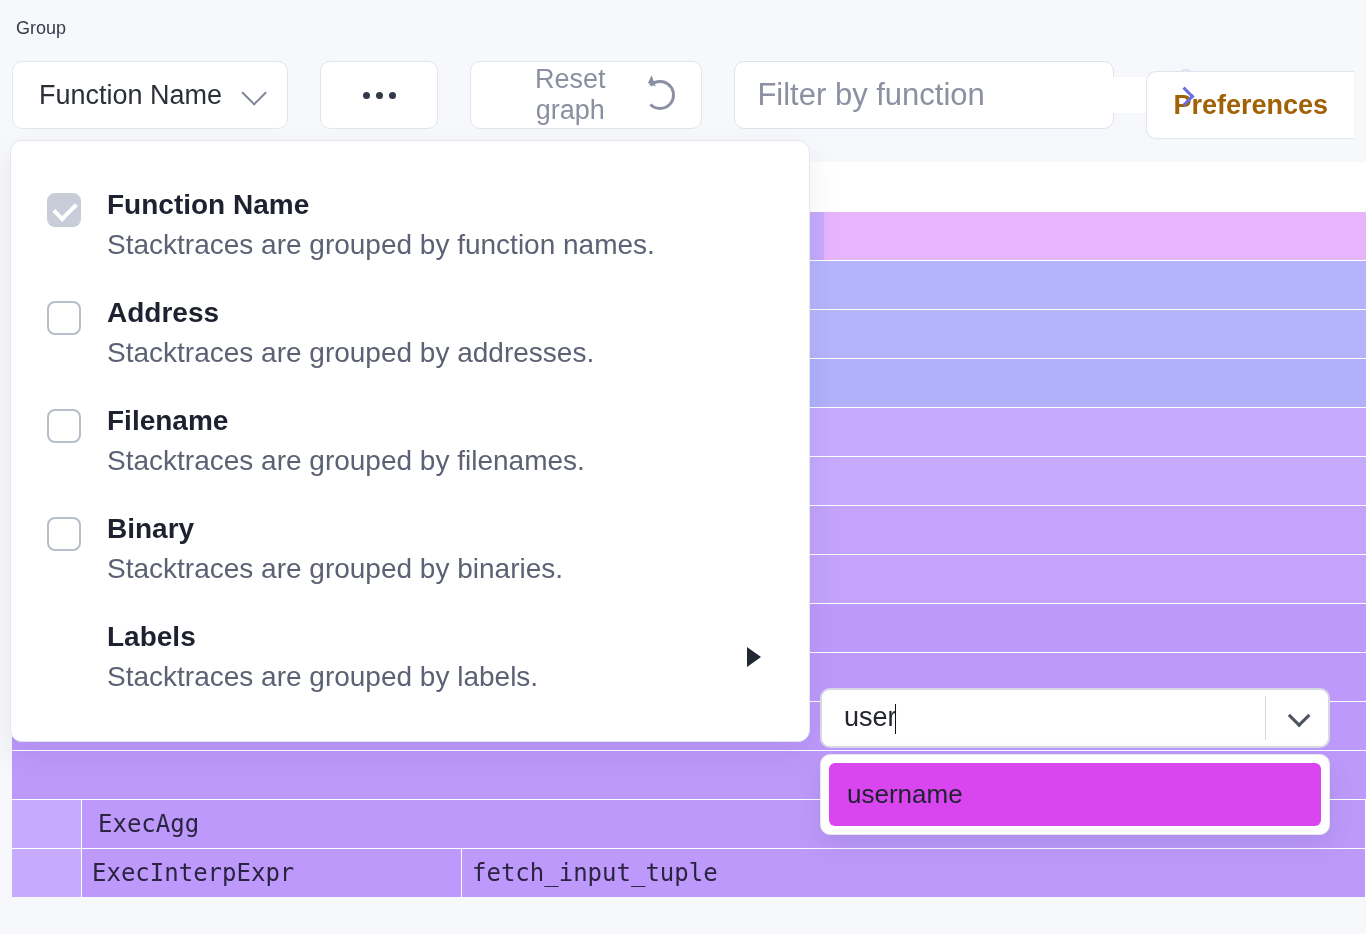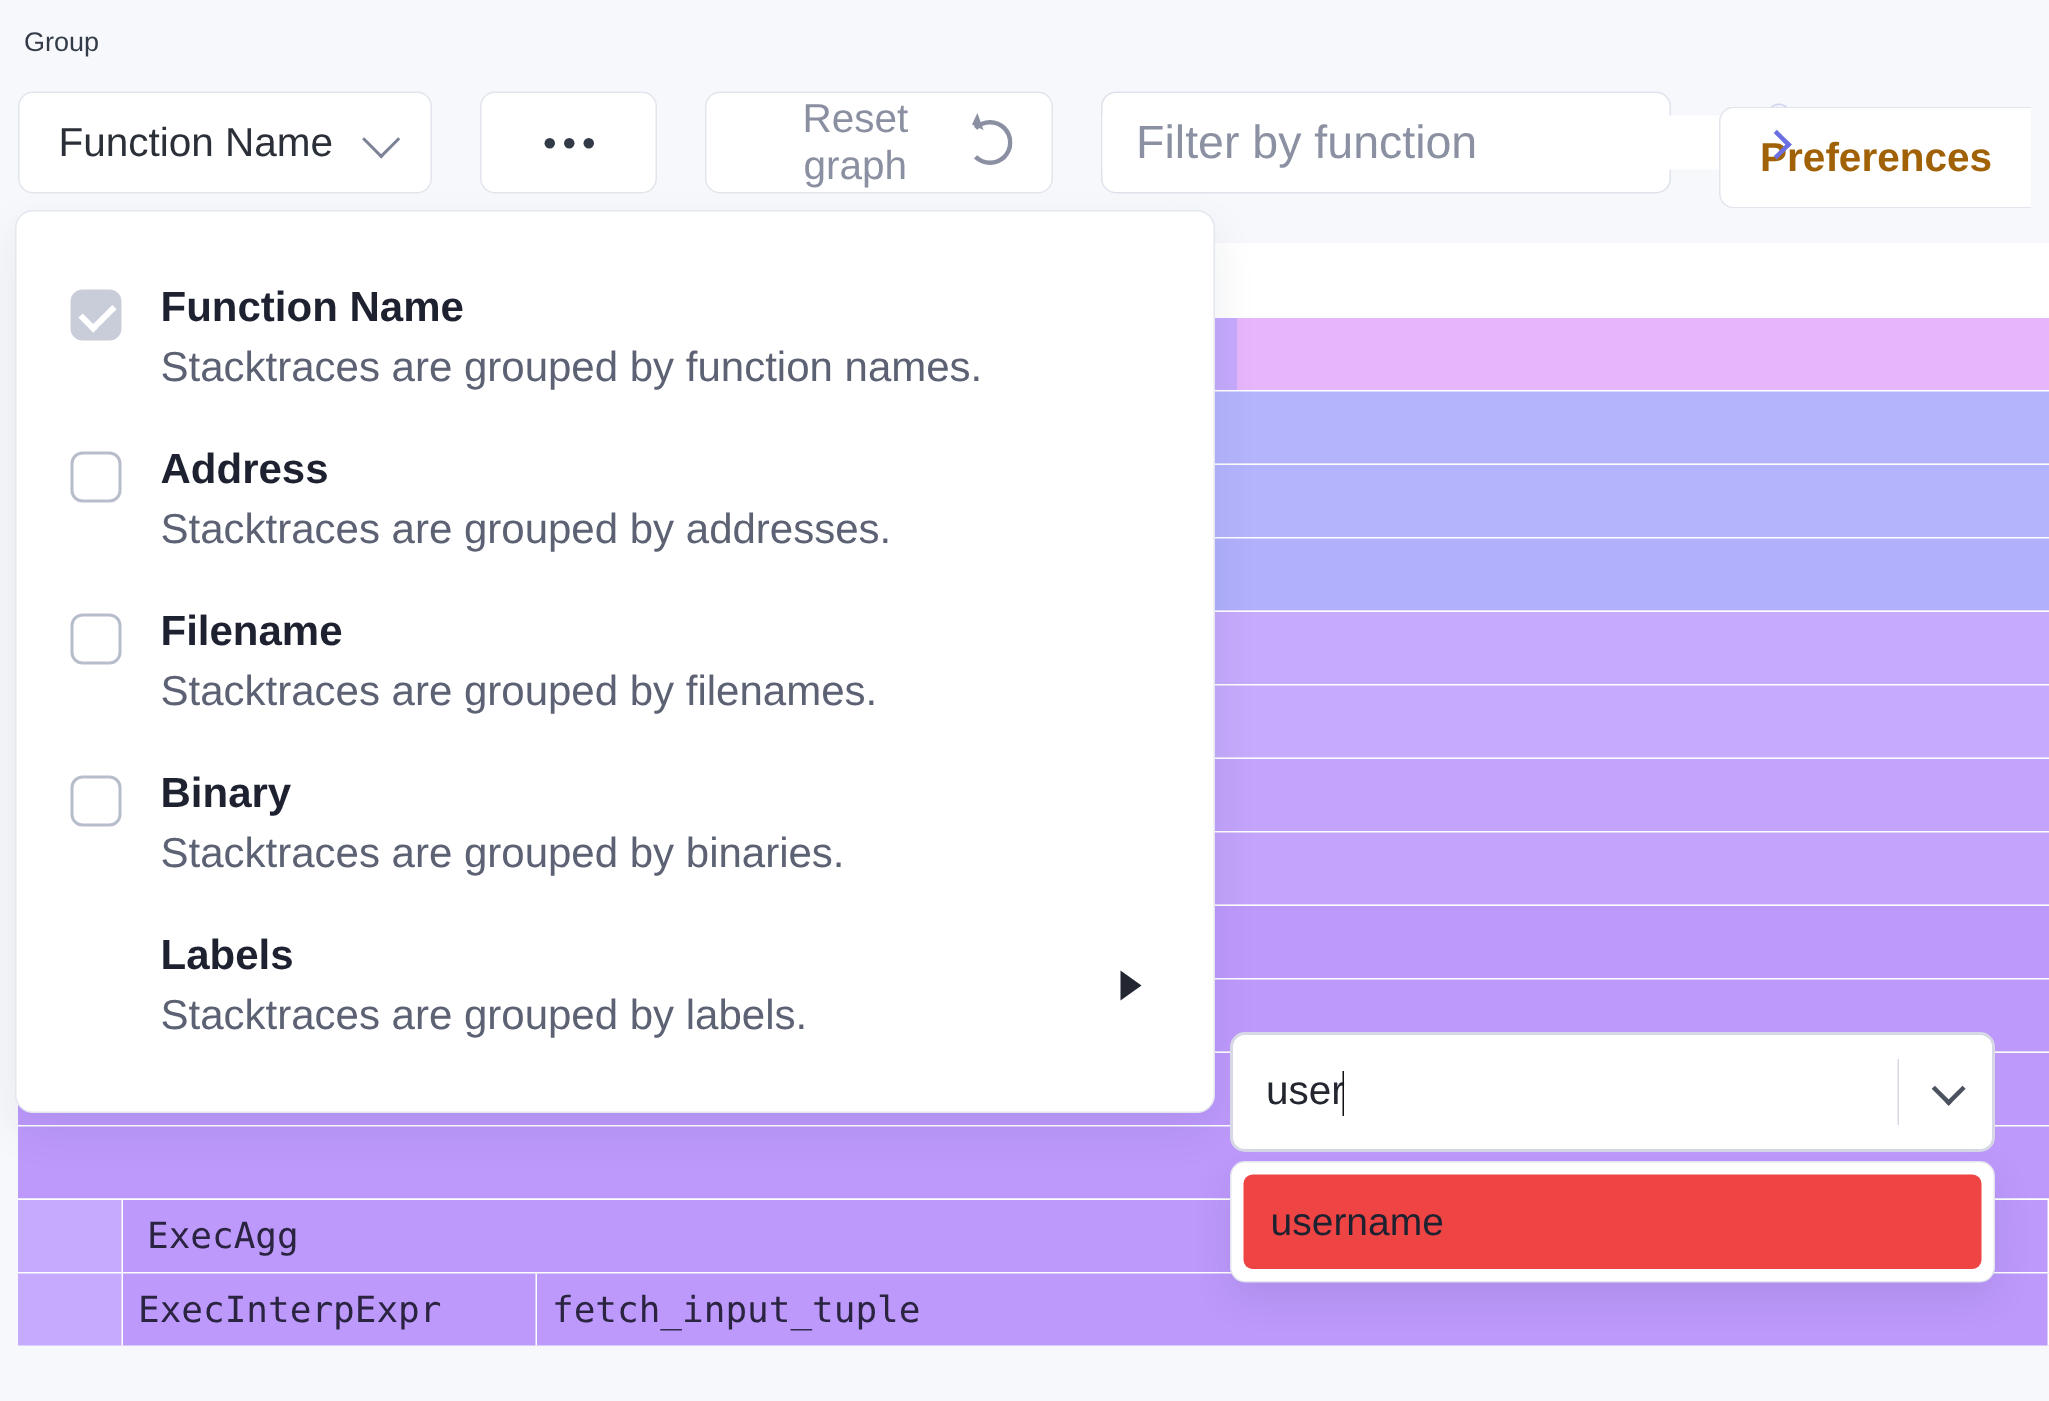--- a/index.html
+++ b/index.html
@@ -169,21 +169,21 @@
 .combo {
   position:absolute;
   top:688px; left:820px;
   width:510px;
   z-index:40;
 }
 .combo-top {
   background:#fff;
   border:2px solid #d6d9e5;
   border-radius:10px;
-  height:80px;
+  height:60px;
   display:flex; align-items:center;
 }
 .combo-div { width:1.5px; height:44px; background:#d6d9e5; }
 .combo-caret {
   width:62px; display:flex; align-items:center; justify-content:center;
 }
 .combo-caret .cv {
   width:16px;height:16px;
   border-right:3px solid #4d5260;
   border-bottom:3px solid #4d5260;
@@ -191,21 +191,21 @@
 }
 .combo-pop {
   margin-top:6px;
   background:#fff;
   border:1.5px solid #e3e6ef;
   border-radius:10px;
   padding:8px;
   box-shadow:0 10px 26px rgba(30,35,60,.10);
 }
 .combo-item {
-  background:#ef4444;
+  background:#d946ef;
   border-radius:6px;
   padding:16px 18px;
   font-size:26px;
   color:#1e2230;
 }
 .caret-line {
   display:inline-block;
   width:1.5px; height:30px;
   background:#111; vertical-align:middle;
   margin-left:-2px;
@@ -262,21 +262,21 @@
     <div class="flame-row violet"></div>
     <div class="flame-row violet"></div>
     <div class="flame-row violet"></div>
     <div class="flame-row violet"></div>
     <div class="flame-bottom">
       <div class="flame-cell" style="width:70px;background:#c6aafd"></div>
       <div class="flame-cell" style="flex:1;padding-left:16px">ExecAgg</div>
     </div>
     <div class="flame-bottom">
       <div class="flame-cell" style="width:70px;background:#c6aafd"></div>
-      <div class="flame-cell" style="width:276px">ExecInterpExpr</div>
+      <div class="flame-cell" style="width:380px">ExecInterpExpr</div>
       <div class="flame-cell" style="flex:1">fetch_input_tuple</div>
     </div>
   </div>
 
   <div class="dropdown-panel">
 
     <div class="opt">
       <div class="check checked"></div>
       <div class="texts">
         <div class="title">Function Name</div>

